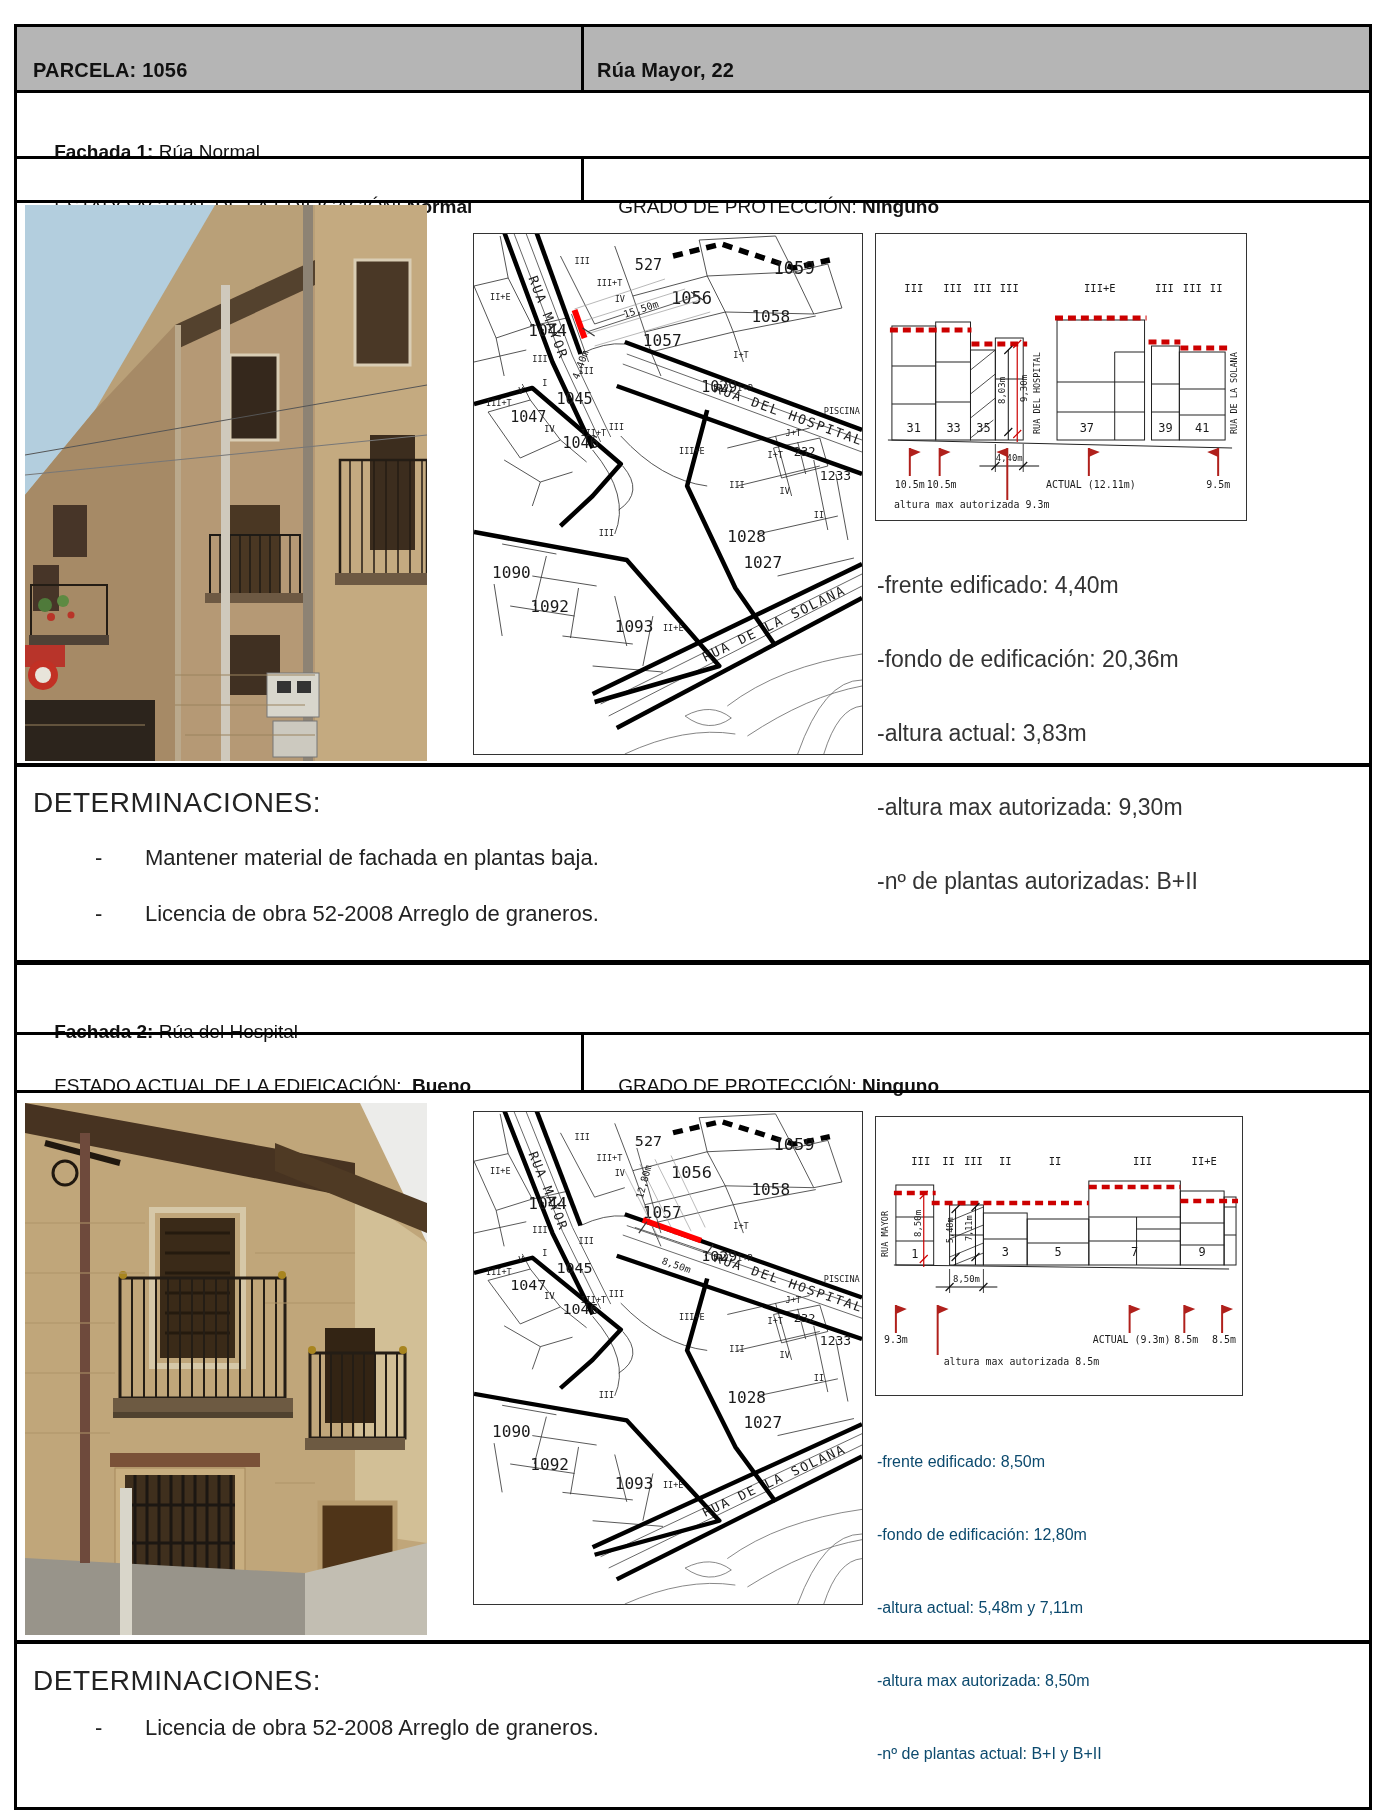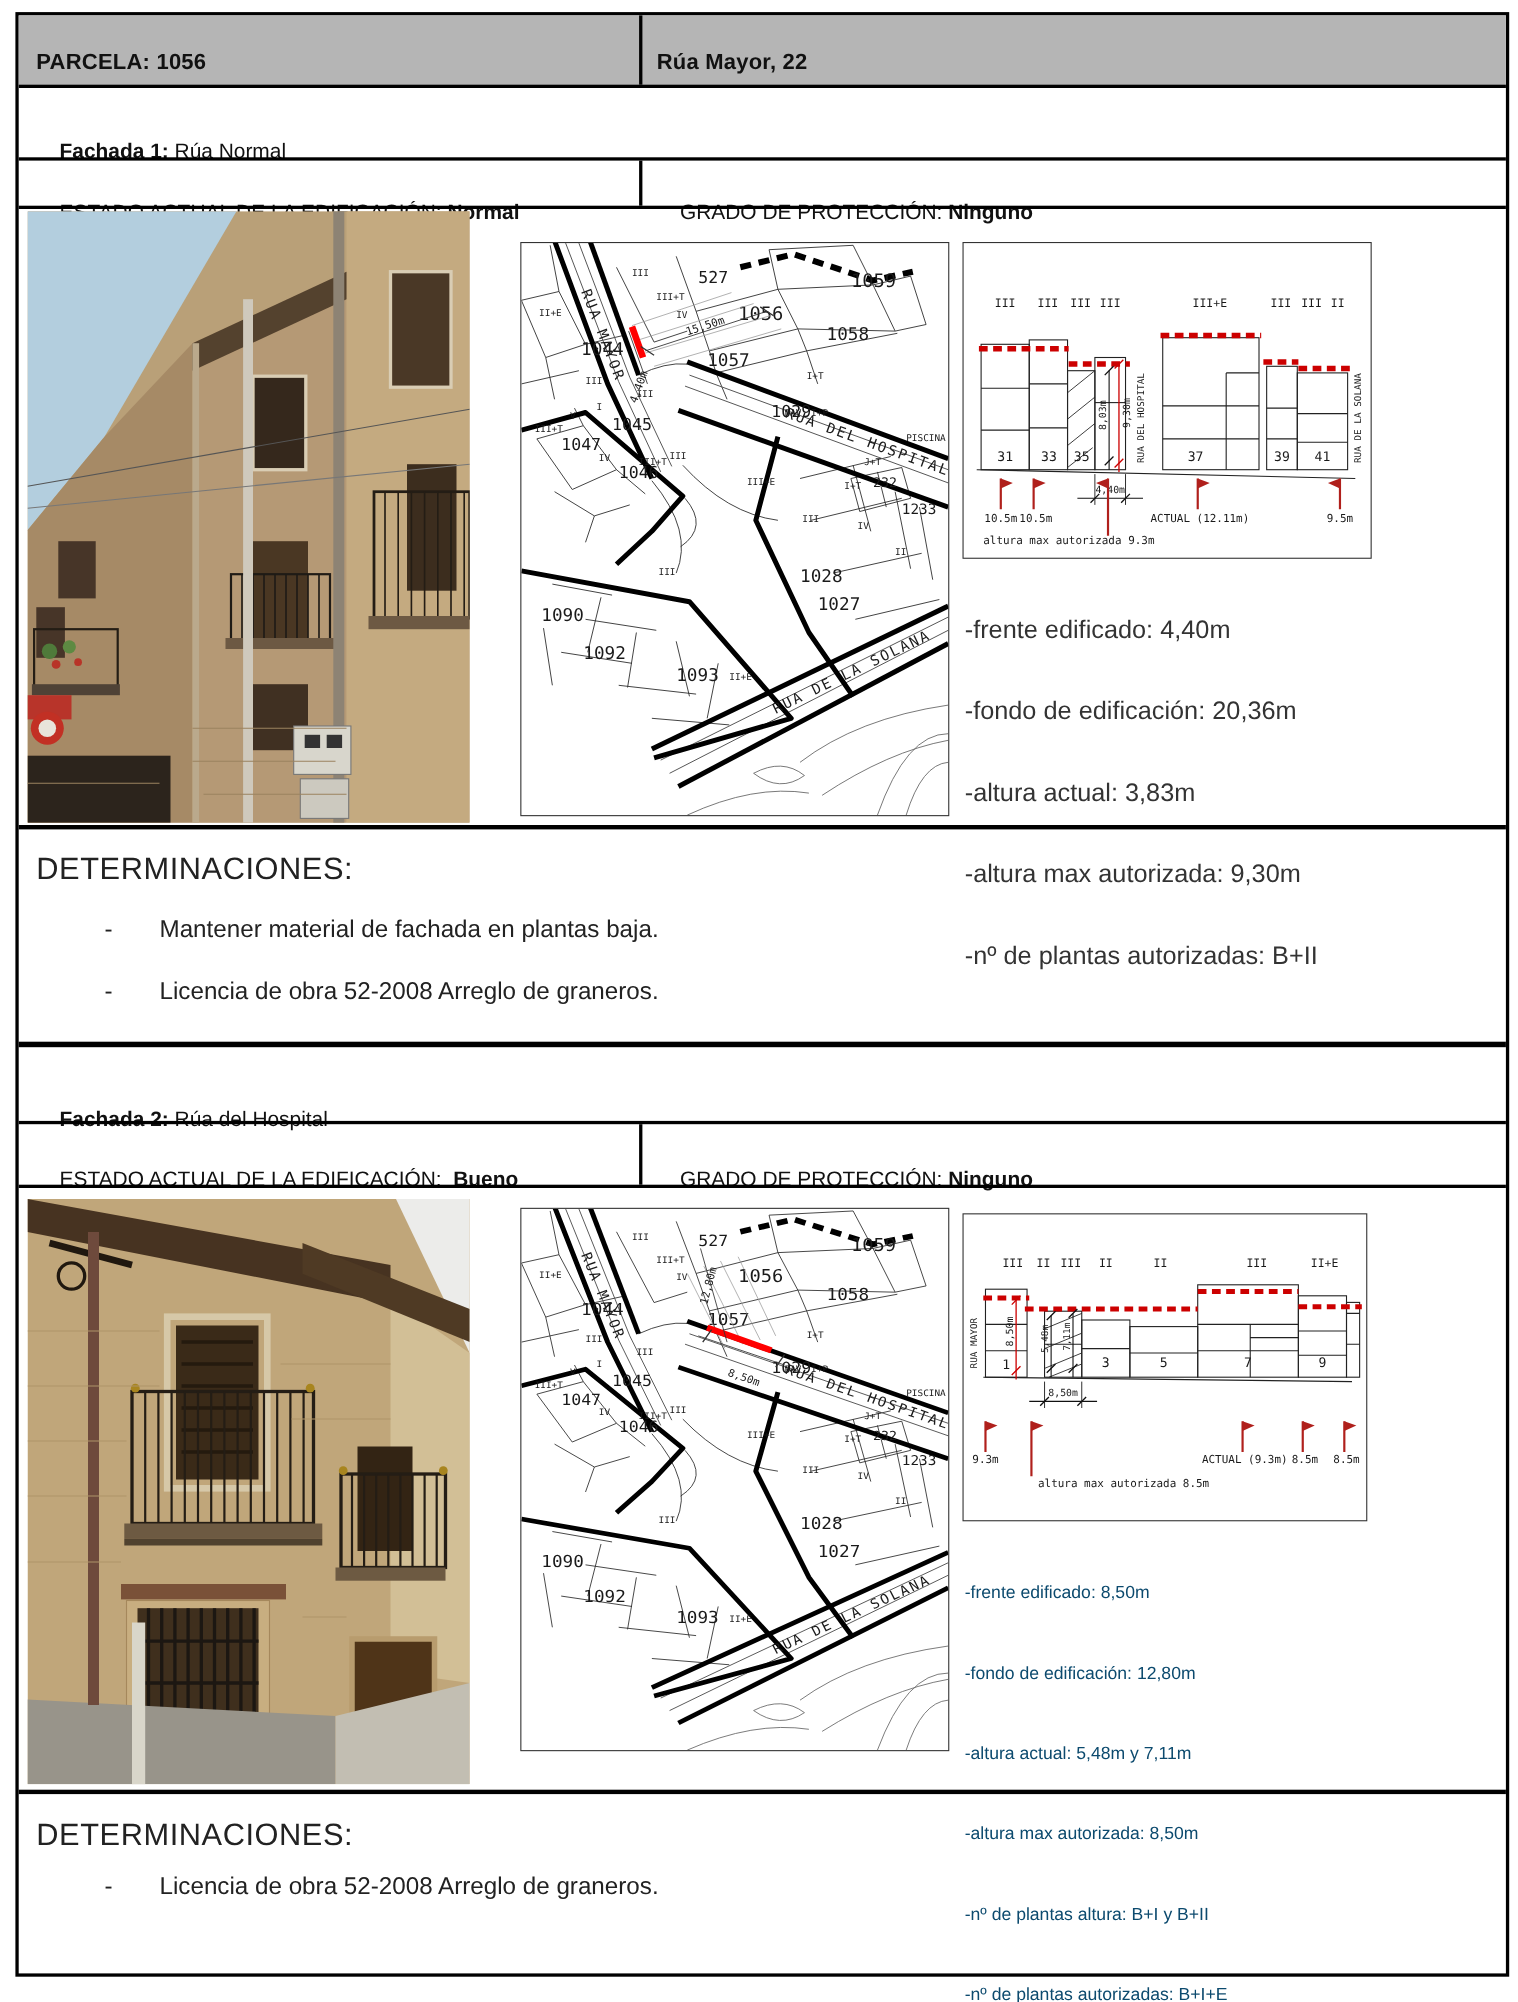--- a/index.html
+++ b/index.html
@@ -1,17 +1,17 @@
 <!DOCTYPE html>
 <html><head>
 <meta charset="utf-8">
 <style>
   html,body{margin:0;padding:0;background:#fff;}
   body{width:1380px;height:1820px;position:relative;font-family:"Liberation Sans","DejaVu Sans",sans-serif;color:#111;}
-  .doc{position:absolute;left:14px;top:11px;width:1352px;height:1780px;border:3px solid #000;background:#fff;}
+  .doc{position:absolute;left:14px;top:24px;width:1352px;height:1780px;border:3px solid #000;background:#fff;}
   .hline{position:absolute;left:0;width:100%;background:#000;}
   .vline{position:absolute;background:#000;width:3px;}
   .graybg{position:absolute;left:0;top:0;width:100%;height:63px;background:#b5b5b5;border-bottom:3px solid #000;}
   .t{position:absolute;white-space:pre;}
   .b{font-weight:bold;}
   .hdr{font-size:20px;font-weight:bold;letter-spacing:.2px;}
   .row-label{font-size:19px;}
   .estado{font-size:19px;}
   .mline{height:38px;line-height:38px;font-size:23px;color:#333;white-space:pre;}
   .mline2{height:37px;line-height:37px;font-size:16px;color:#0c4a6e;white-space:pre;}
@@ -485,21 +485,21 @@
       <text x="350" y="226" font-size="10" fill="#b0201c" text-anchor="middle">8.5m</text>
       <text x="68" y="248" font-size="10" fill="#b0201c">altura max autorizada 8.5m</text>
     </g>
   </svg>
 
   <div class="t" style="left:860px;top:1380px;">
     <div class="mline2">-frente edificado: 8,50m</div>
     <div class="mline2">-fondo de edificación: 12,80m</div>
     <div class="mline2">-altura actual: 5,48m y 7,11m</div>
     <div class="mline2">-altura max autorizada: 8,50m</div>
-    <div class="mline2">-nº de plantas altura: B+I y B+II</div>
+    <div class="mline2">-nº de plantas actual: B+I y B+II</div>
     <div class="mline2">-nº de plantas autorizadas: B+I+E</div>
   </div>
 
   <div class="hline" style="top:1613px;height:4px;"></div>
 
   <div class="t dethead" style="left:16px;top:1638px;">DETERMINACIONES:</div>
   <div class="detitem" style="top:1688px;">
     <span class="dash">-</span>
       <span>Licencia de obra 52-2008 Arreglo de graneros.</span>
   </div>

